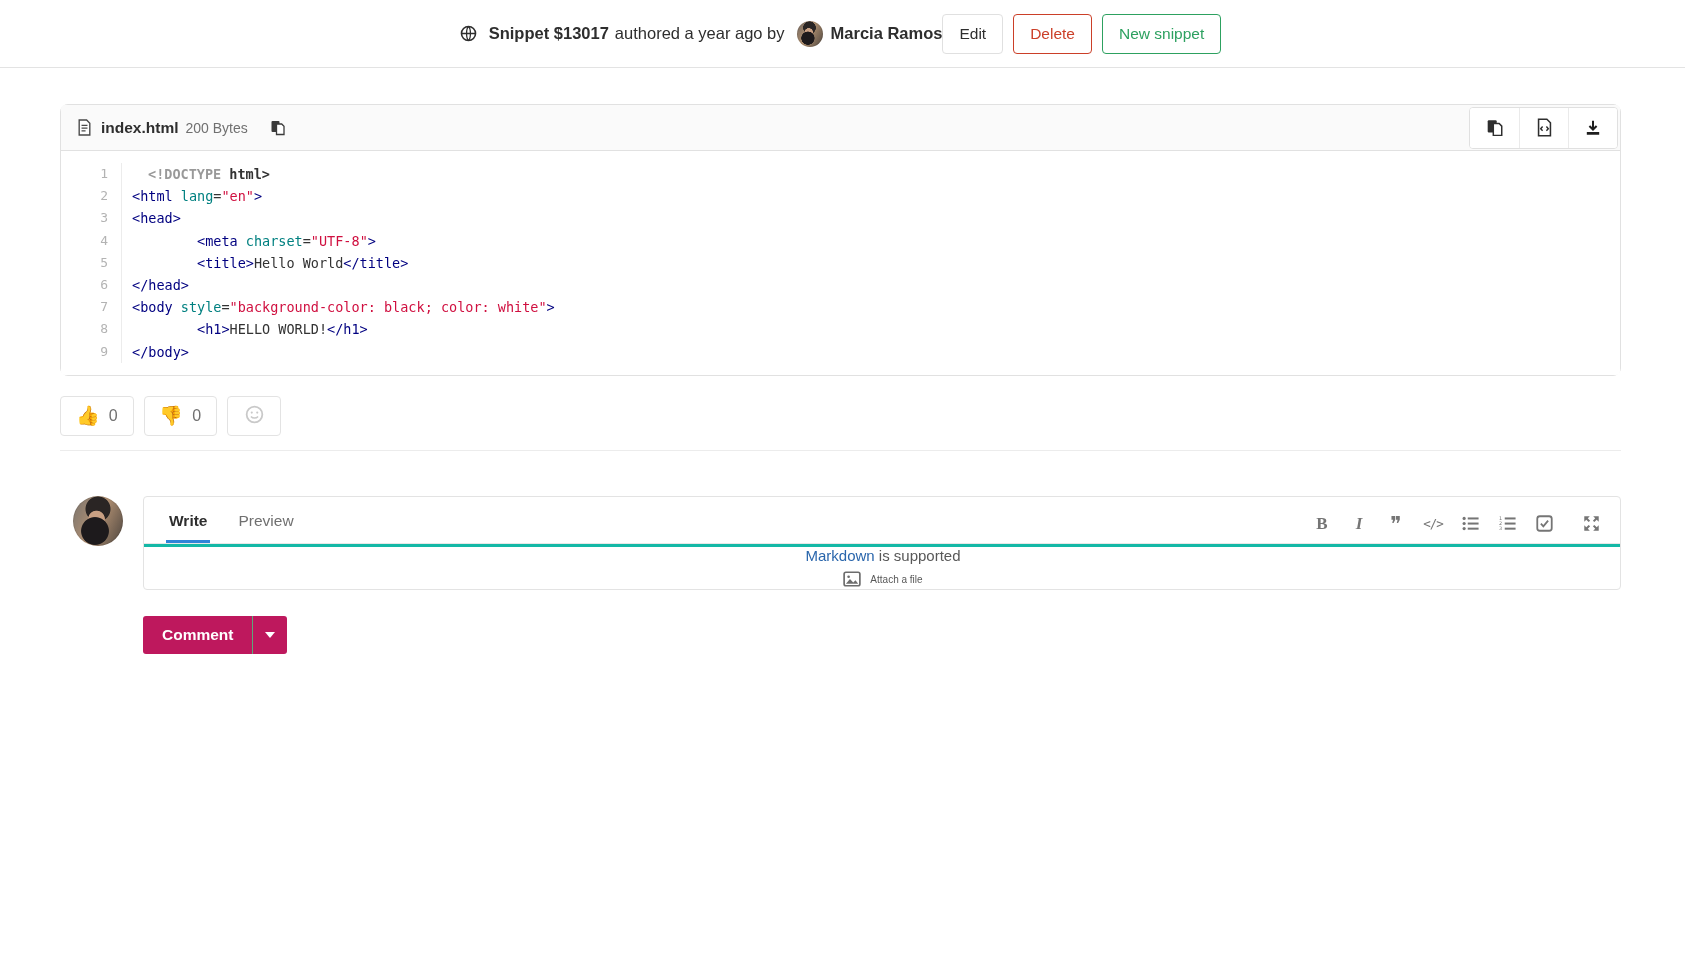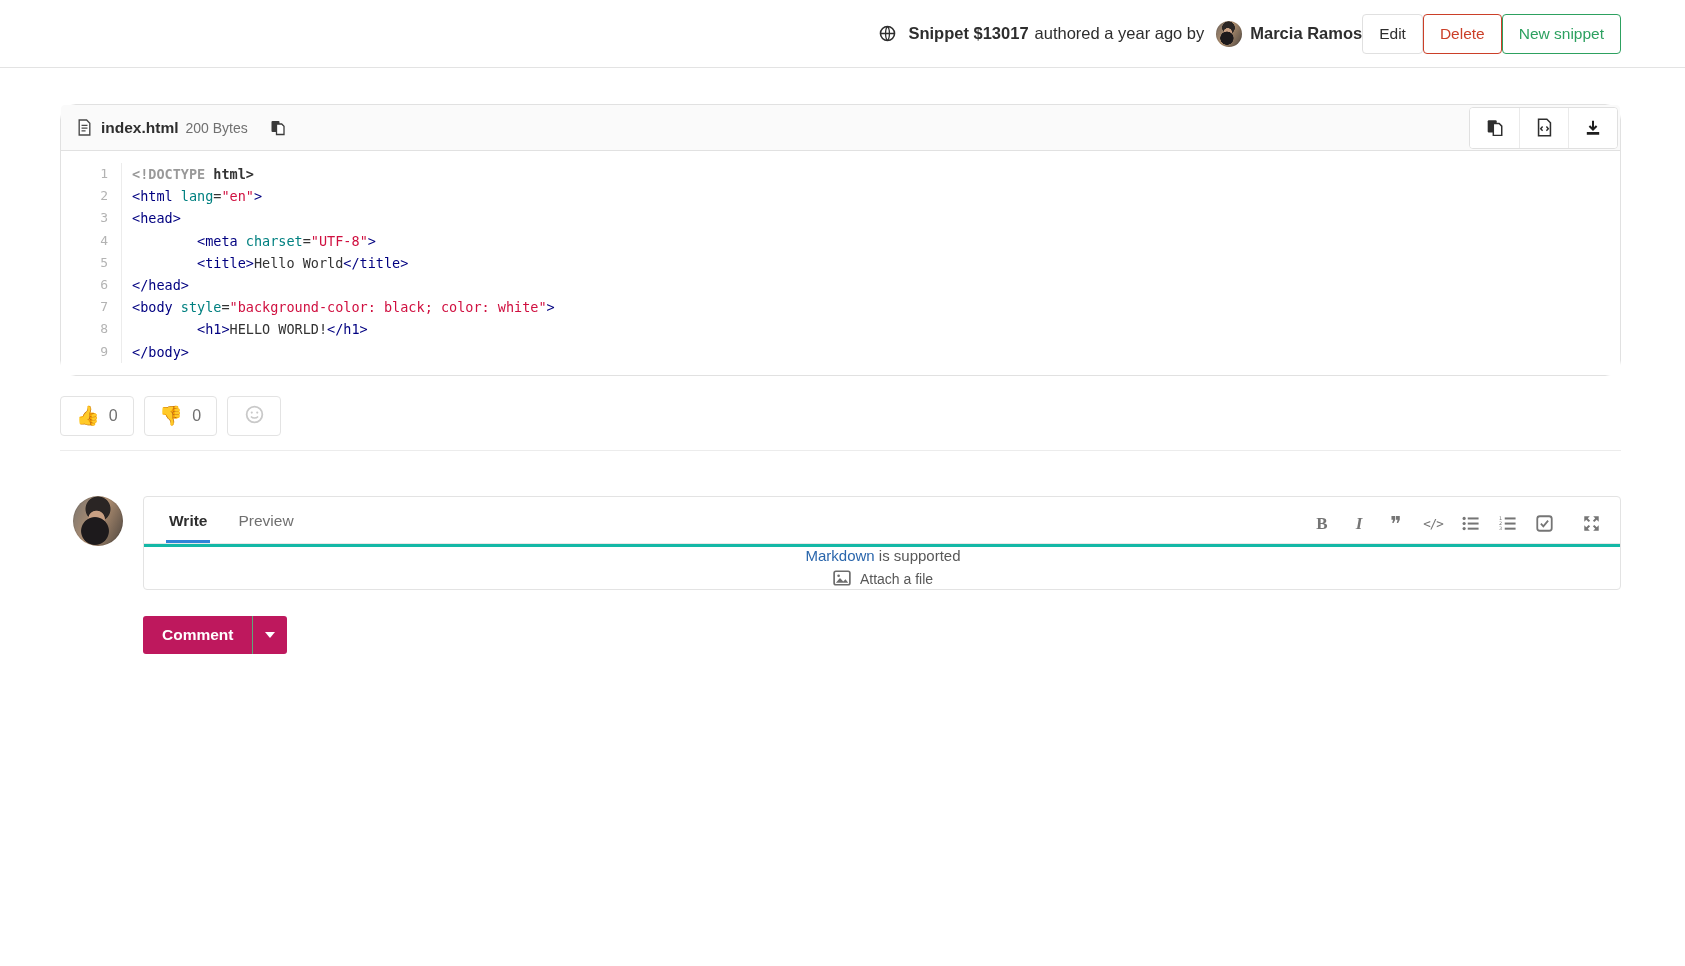--- a/index.html
+++ b/index.html
@@ -8,55 +8,55 @@
     width:1685px; min-height:966px; overflow:hidden;
     font-family:"Liberation Sans", sans-serif; color:#2e2e2e;
     -webkit-font-smoothing:antialiased;
   }
   .page { padding:0; }
   .content { padding-left:60px; padding-right:64px; }
 
   
   .snippet-header {
     height:68px; border-bottom:1px solid #e3e3e3;
-    display:flex; align-items:center; justify-content:flex-end;
+    display:flex; align-items:center; justify-content:center;
     padding-left:60px; padding-right:64px;
   }
   .sh-left { display:flex; align-items:center; font-size:16.5px; color:#2e2e2e; }
   .sh-left .earth { margin-right:12px; display:flex; }
   .sh-title { font-weight:700; margin-right:6px; }
   .sh-authored { margin-right:8px; }
   .avatar-sm {
     width:26px; height:26px; border-radius:50%; margin:0 8px 0 4px; flex:none;
     background:
       radial-gradient(circle at 42% 66%, #1d1a1c 0 28%, transparent 30%),
       radial-gradient(circle at 45% 44%, #caa184 0 20%, transparent 22%),
       radial-gradient(circle at 48% 26%, #2a2524 0 26%, transparent 28%),
       linear-gradient(120deg, #6f655e, #b09070 45%, #4e4640);
     box-shadow:0 0 0 1px rgba(0,0,0,.08) inset;
   }
   .sh-author { font-weight:700; }
-  .sh-right { display:flex; }
+  .sh-right { display:flex; gap:10px; }
   .btn {
     display:inline-flex; align-items:center; justify-content:center;
     height:40px; padding:0 16px; font-size:15.5px; border-radius:4px;
     background:#fff; border:1px solid #e0e0e0; cursor:pointer;
     font-family:"Liberation Sans", sans-serif;
   }
   .btn-edit { color:#2e2e2e; }
   .btn-delete { color:#cb3f28; border-color:#cb3f28; }
   .btn-new { color:#2da160; border-color:#2da160; }
 
   
   .title-block { margin-top:26px; }
   .page-title { font-size:29px; font-weight:700; letter-spacing:-.2px; color:#2a2a2a; }
   .edited { margin-top:6px; font-size:14.5px; font-weight:600; color:#a5a5a5; }
 
   
-  .file-holder { margin-top:36px; border:1px solid #e1e1e1; border-radius:16px; }
+  .file-holder { margin-top:36px; border:1px solid #e1e1e1; border-radius:8px; }
   .file-title {
     display:flex; align-items:center; background:#fafafa;
     border-bottom:1px solid #e1e1e1; border-radius:4px 4px 0 0;
     padding:2px 2px 2px 16px; height:46px;
   }
   .file-title .doc-icon { display:flex; margin-right:9px; }
   .file-name { font-weight:700; font-size:15.5px; margin-right:7px; }
   .file-size { font-size:14px; color:#707070; }
   .copy-path-btn { background:none; border:none; margin-left:18px; display:flex; cursor:pointer; padding:4px; }
   .file-actions { margin-left:auto; display:flex; border:1px solid #e0e0e0; border-radius:4px; background:#fff; overflow:hidden; }
@@ -70,21 +70,21 @@
   .code-area { padding:12px 0; border-radius:0 0 4px 4px; background:#fff; }
   .code-line { display:flex; font-family:"DejaVu Sans Mono", monospace; font-size:13.5px; line-height:22.2px; }
   .lineno {
     flex:none; width:61px; text-align:right; padding-right:13px;
     color:#b3b3b3; border-right:1px solid #ececec; font-size:13px; cursor:pointer;
   }
   .line-content { padding-left:10px; white-space:pre; color:#333; }
   .tk-nt { color:#000080; }
   .tk-na { color:#008080; }
   .tk-s  { color:#d01040; }
-  .tk-cp { color:#999999; font-weight:bold; }
+  .tk-cp { color:#999999; font-weight:bold;margin-left:16px; }
   .tk-b  { color:#333333; font-weight:bold; }
   .tk-pl { color:#333333; }
 
   
   .awards { margin-top:20px; display:flex; gap:10px; }
   .award-btn {
     display:inline-flex; align-items:center; gap:9px; height:40px; padding:0 15px;
     background:#fff; border:1px solid #e3e3e3; border-radius:4px; cursor:pointer;
   }
   .award-emoji { font-size:19px; line-height:1;
@@ -135,21 +135,21 @@
     font-size:16px; font-weight:700; font-family:"Liberation Sans", sans-serif;
   }
   .resize-handle { position:absolute; right:3px; bottom:3px; cursor:nwse-resize; display:flex; }
   .md-footer {
     display:flex; align-items:center; justify-content:space-between;
     border-top:3px solid #14b8a6; height:45px; padding:0 18px 0 20px;
     font-size:15px; color:#585858;flex-direction:column;
   }
   .markdown-link { color:#2a66ac; text-decoration:none; cursor:pointer; }
   .attach-btn { display:flex; align-items:center; gap:9px; background:none; border:none;
-                font-size:14px; color:#585858; cursor:pointer; font-family:"Liberation Sans", sans-serif; }
+                font-size:10px; color:#585858; cursor:pointer; font-family:"Liberation Sans", sans-serif; }
 
   
   .submit-row { margin-top:26px; padding-left:83px; padding-bottom:12px; }
   .btn-comment {
     display:inline-flex; align-items:stretch; background:#be185d; border-radius:3px;
     overflow:hidden; border:none; padding:0; cursor:pointer;
   }
   .btn-comment .main {
     padding:0 19px; height:38px; display:flex; align-items:center;
     color:#fff; font-weight:700; font-size:15.5px; font-family:"Liberation Sans", sans-serif;

